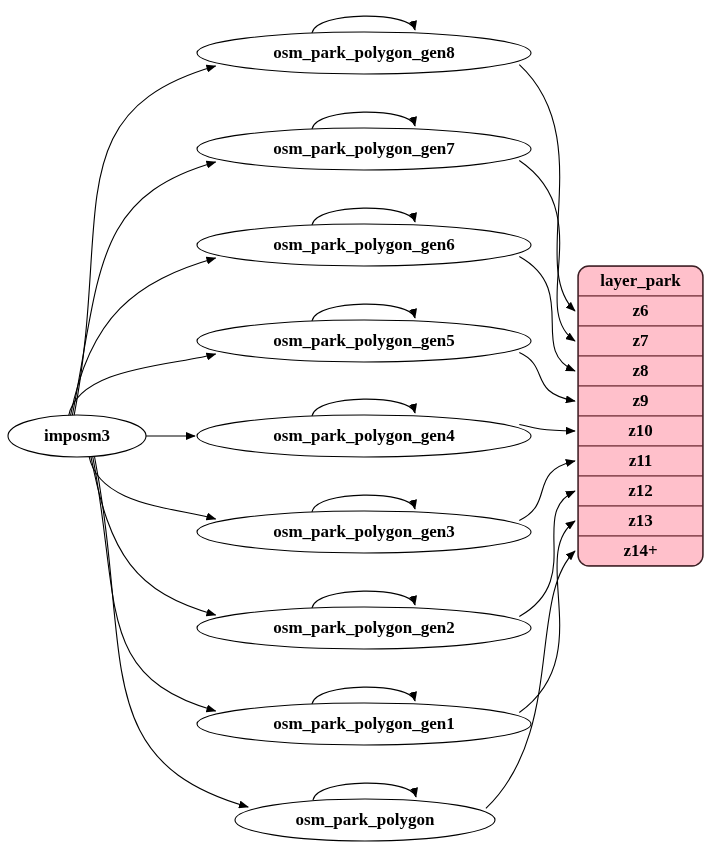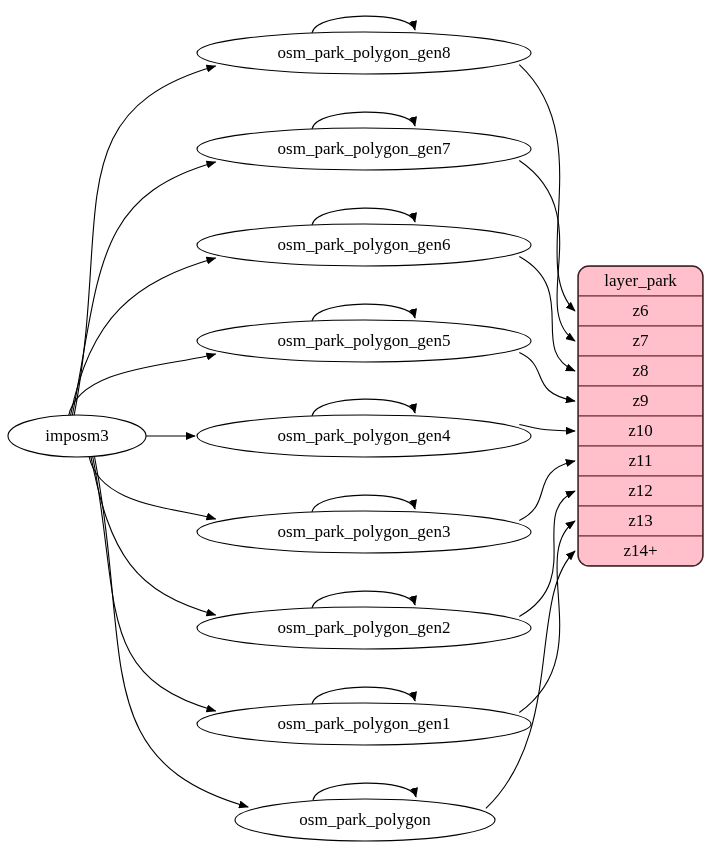--- a/index.html
+++ b/index.html
@@ -1,18 +1,18 @@
 <!DOCTYPE html>
 <html><head>
 <meta charset="utf-8">
 <style>
   html,body{margin:0;padding:0;background:#ffffff;}
   body{width:707px;height:851px;overflow:hidden;
        font-family:"Liberation Serif",serif;}
-  #canvas{position:relative;width:707px;height:704px;}
+  #canvas{position:relative;width:707px;height:704px;font-weight:bold;}
   svg{position:absolute;left:0;top:0;width:707px;height:851px;}
   .node-ellipse{fill:#ffffff;stroke:#000000;stroke-width:1.1;}
   .edge{fill:none;stroke:#000000;stroke-width:1.1;}
   .node-label{font-family:"Liberation Serif",serif;font-size:17px;
               fill:#000000;text-anchor:middle;dominant-baseline:middle;}
   .tbl-cell-rect{stroke:#7d3a43;stroke-width:1.2;}
   .tbl-outline{fill:none;stroke:#3b1f24;stroke-width:1.4;}
   .tbl-label{font-family:"Liberation Serif",serif;font-size:17px;
              fill:#000000;text-anchor:middle;dominant-baseline:middle;}
 </style>

